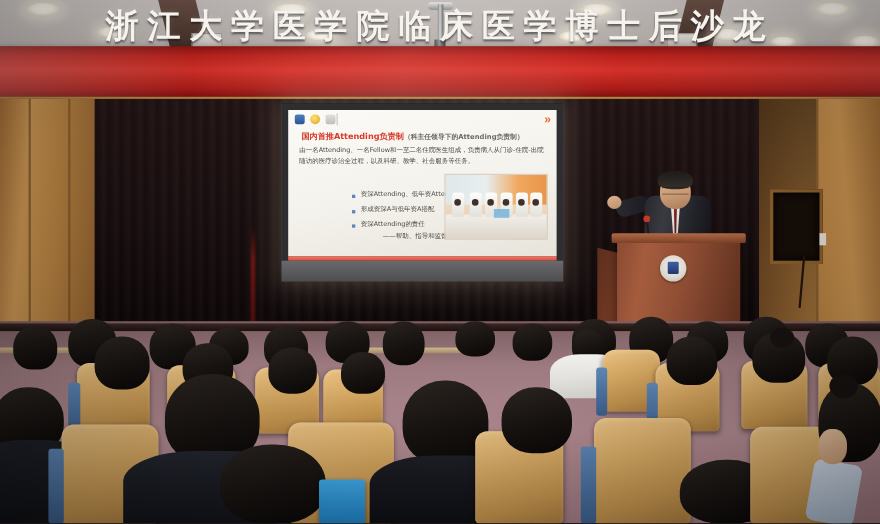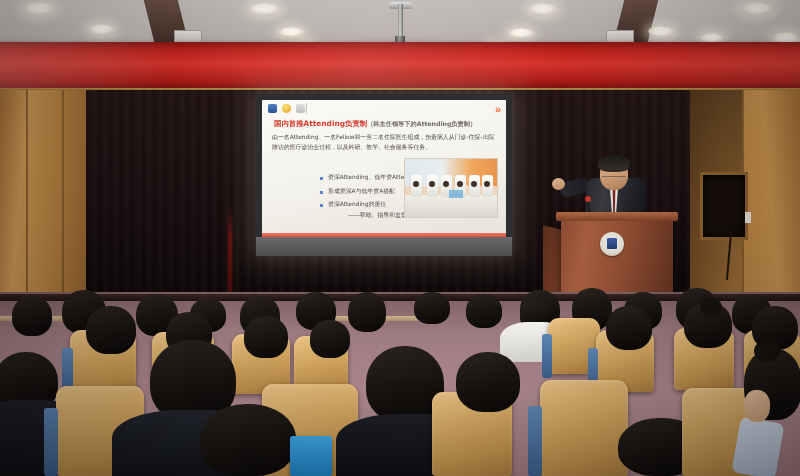--- a/index.html
+++ b/index.html
@@ -208,20 +208,21 @@
   <div class="vent" style="left:606px;top:30px;width:26px;height:16px;"></div>
 
   <div class="proj-mountcap"></div>
   <div class="proj-rod"></div>
   <div class="proj-arm"></div>
   <div class="projector">
     <div class="proj-lens"></div>
   </div>
 
   <div class="banner"></div>
+  <div class="banner-text">浙江大学医学院临床医学博士后沙龙</div>
   <div class="banner-rail"></div>
 
   <div class="backwall"></div>
   <div class="curtain"></div>
   <div class="curtain-red"></div>
   <div class="wall-left"></div>
   <div class="wall-left-seam"></div>
   <div class="wall-left-seam2"></div>
   <div class="wall-right"></div>
   <div class="wall-right-dark"></div>

